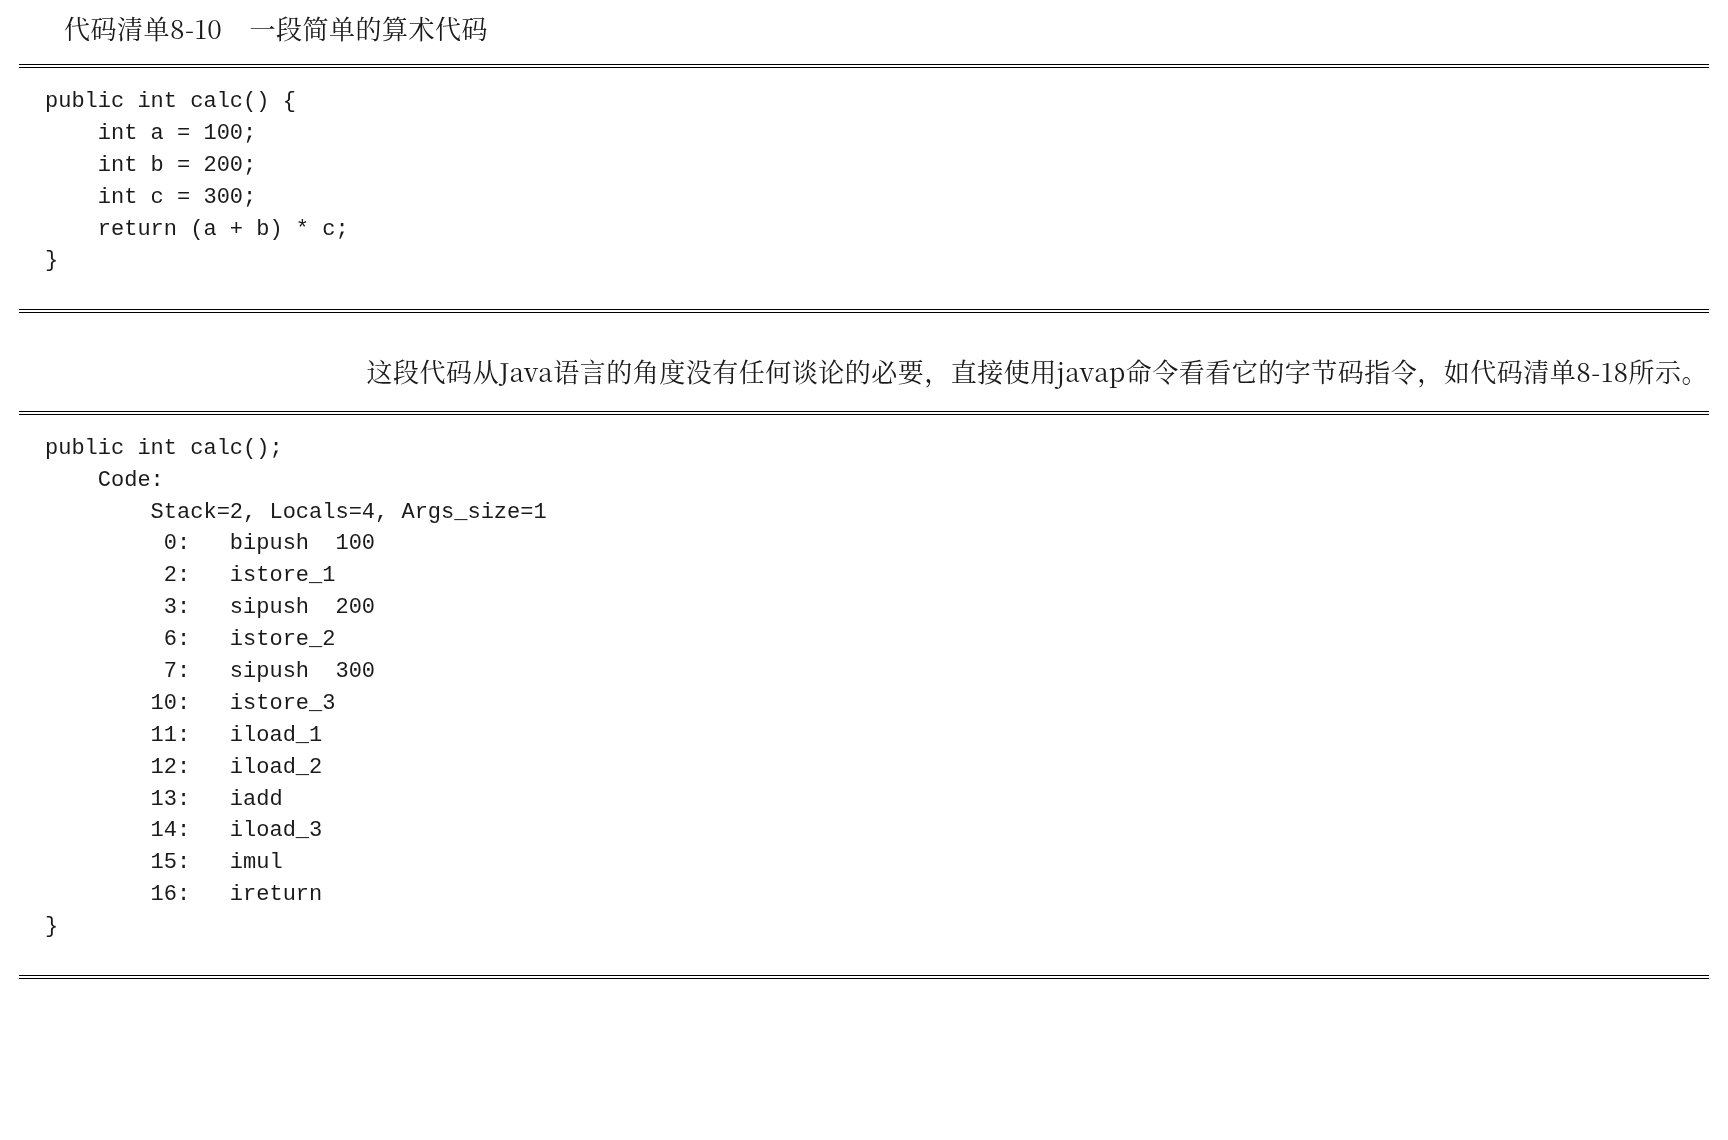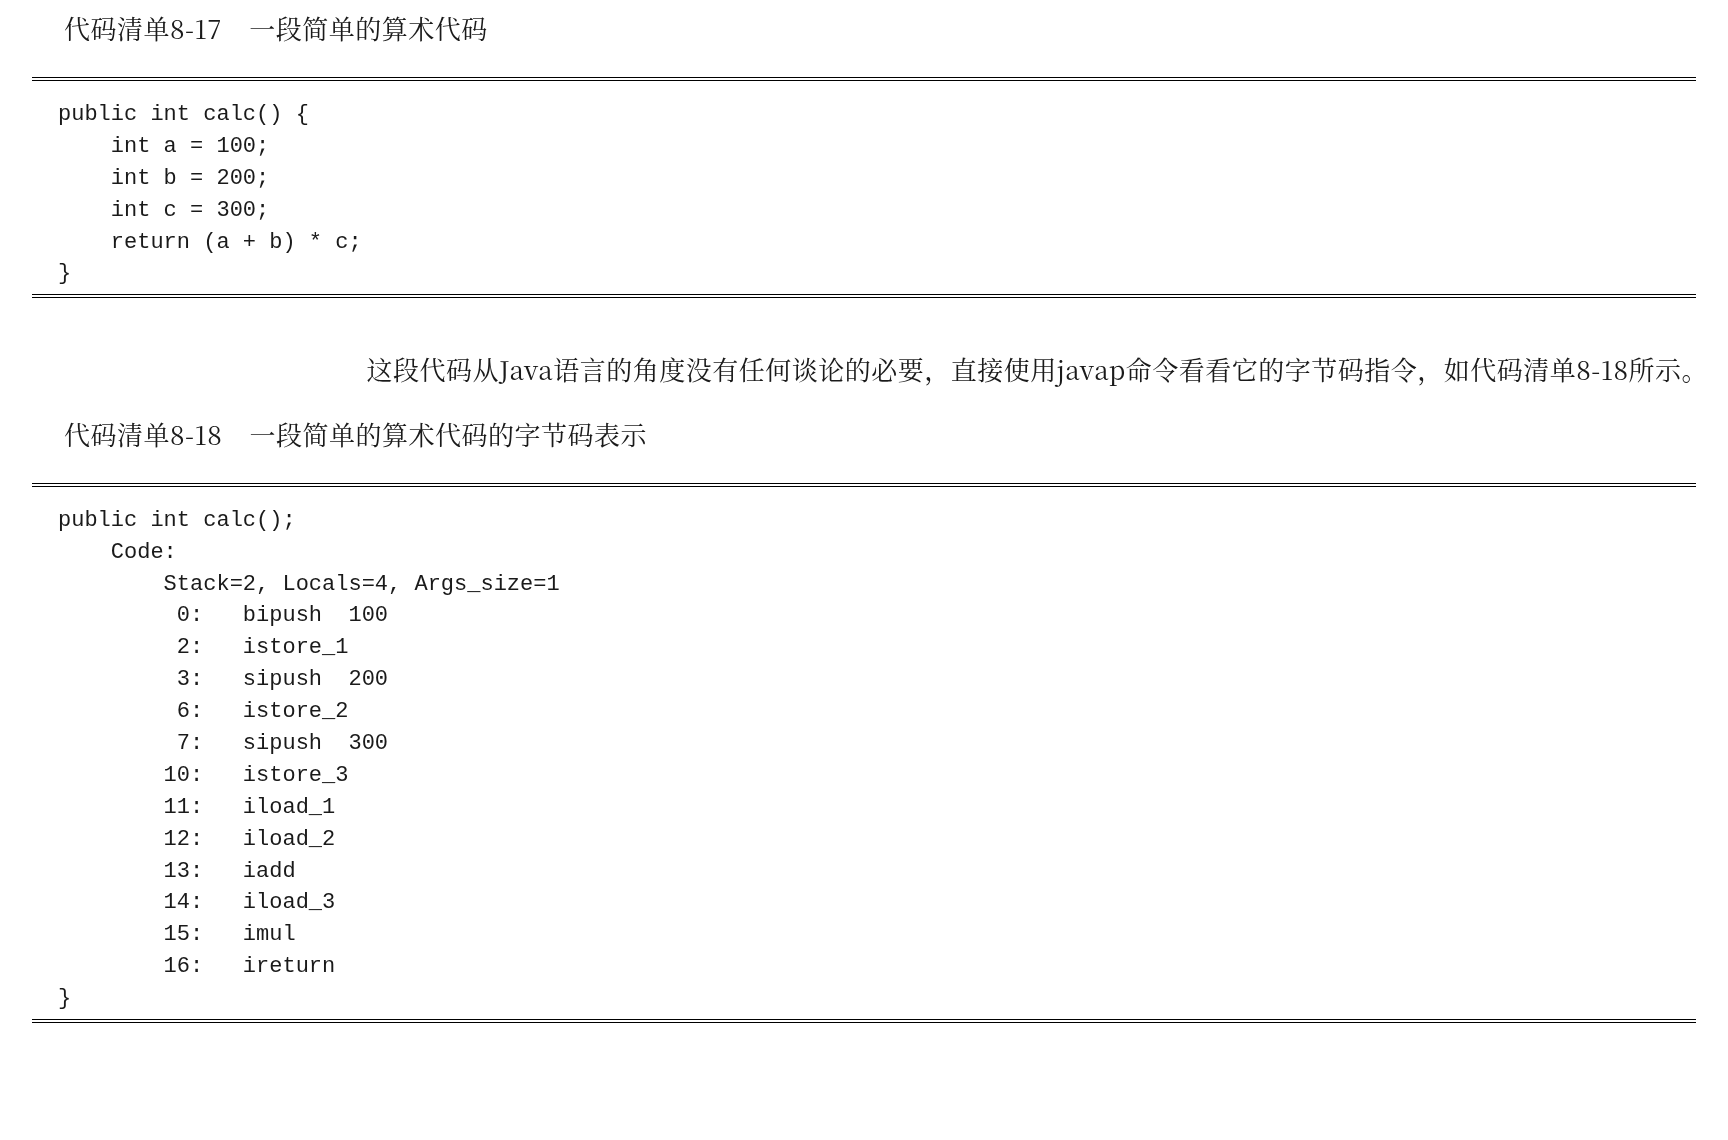--- a/index.html
+++ b/index.html
@@ -21,22 +21,22 @@
     font-size: 26px;
     margin: 0;
     padding: 8px 0 14px 48px;
     font-weight: 400;
     letter-spacing: 0.5px;
   }
   .listing-title { margin-right: 20px; }
   .codebox {
     border-top: 4px double #000;
     border-bottom: 4px double #000;
-    padding: 18px 20px 4px 26px;
-    margin: 16px;
+    padding: 18px 20px 32px 26px;
+    margin: 3px;
   }
   pre.code {
     margin: 0;
     font-family: "Courier New", Courier, monospace;
     font-size: 22px;
     line-height: 1.45;
     white-space: pre;
     color: #1a1a1a;
   }
   .para {
@@ -48,39 +48,35 @@
     letter-spacing: 0.5px;
     text-align: right;
   }
 </style>
 </head>
 <body>
 
 <div class="page">
 
   <p class="listing-heading">
-    <span class="listing-title">代码清单8-17</span>
+    <span class="listing-title">代码清单8-10</span>
     <span>一段简单的算术代码</span>
   </p>
 
   <div class="codebox">
     <pre class="code">public int calc() {
     int a = 100;
     int b = 200;
     int c = 300;
     return (a + b) * c;
 }</pre>
   </div>
 
   <p class="para">这段代码从Java语言的角度没有任何谈论的必要，直接使用javap命令看看它的字节码指令，如代码清单8-18所示。</p>
 
-  <p class="listing-heading">
-    <span class="listing-title">代码清单8-18</span>
-    <span>一段简单的算术代码的字节码表示</span>
-  </p>
 
   <div class="codebox">
     <pre class="code">public int calc();
     Code:
         Stack=2, Locals=4, Args_size=1
          0:   bipush  100
          2:   istore_1
          3:   sipush  200
          6:   istore_2
          7:   sipush  300

